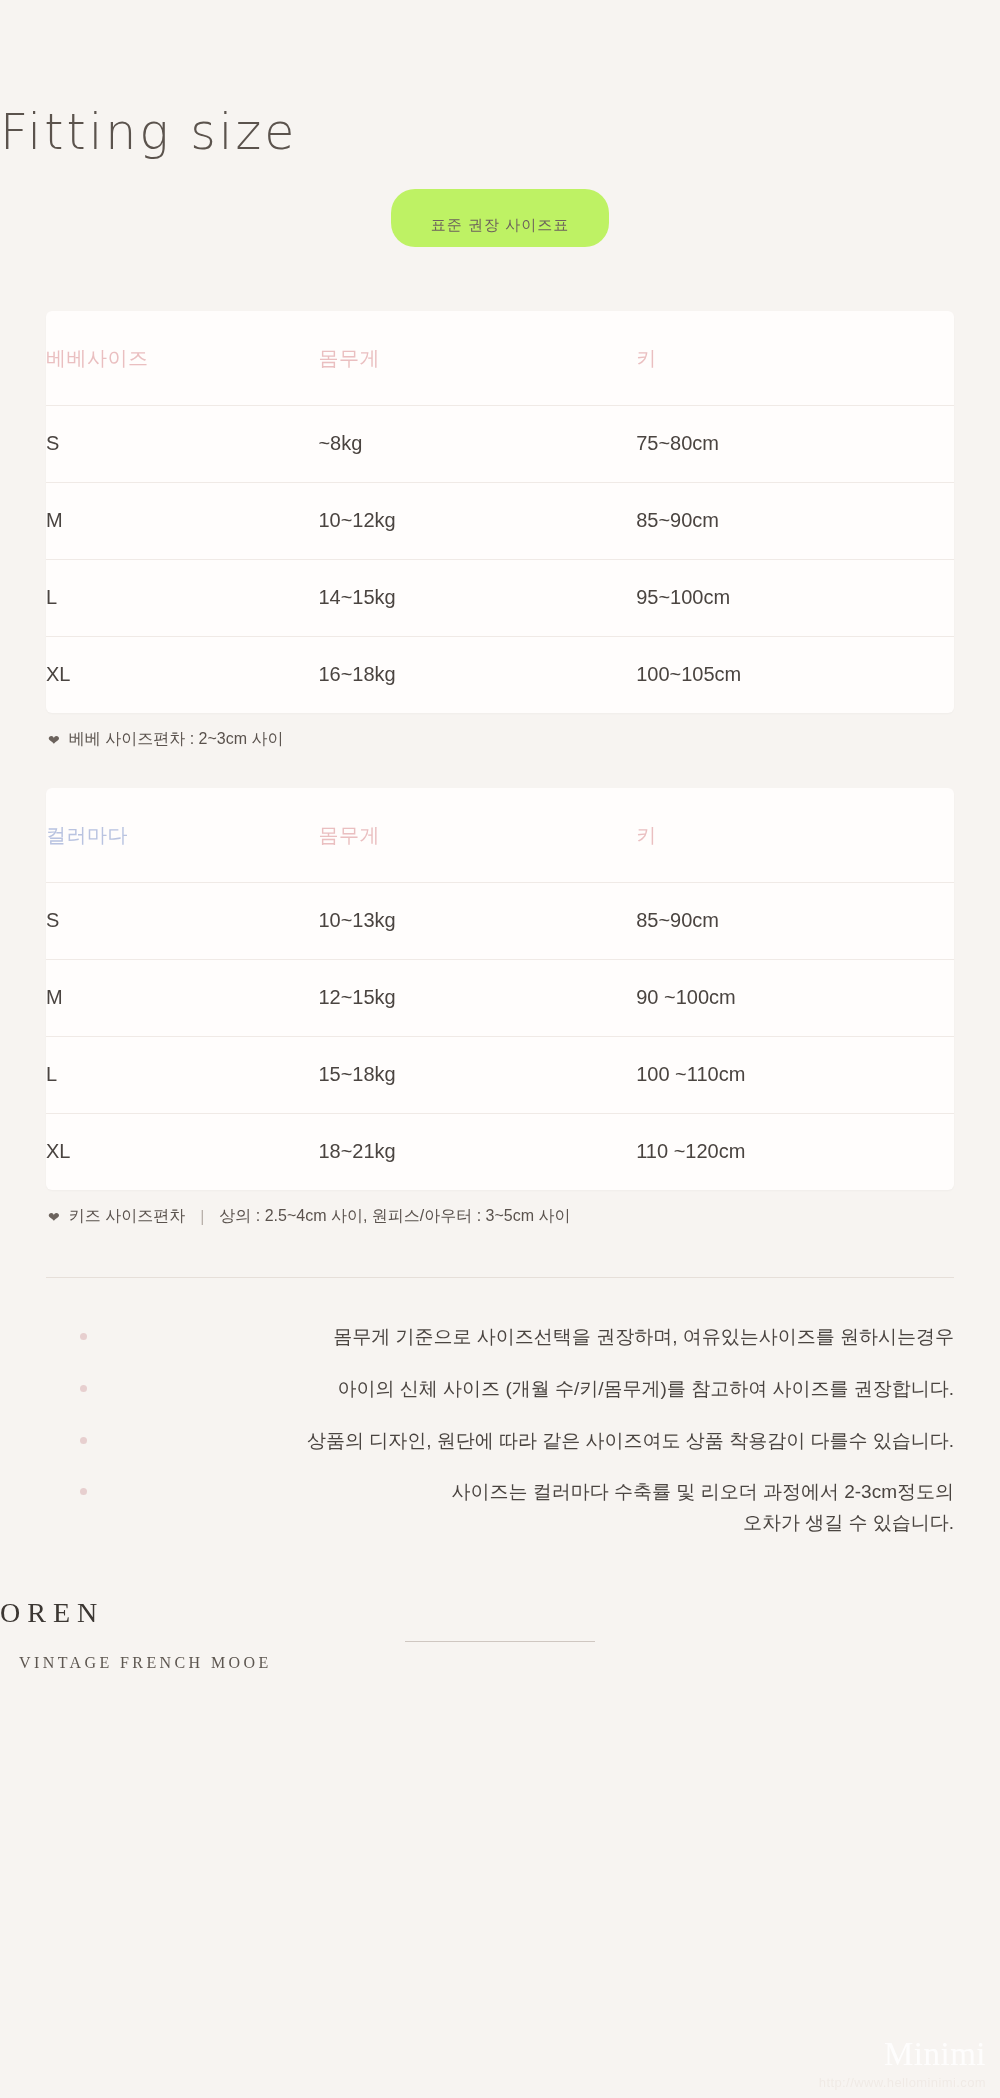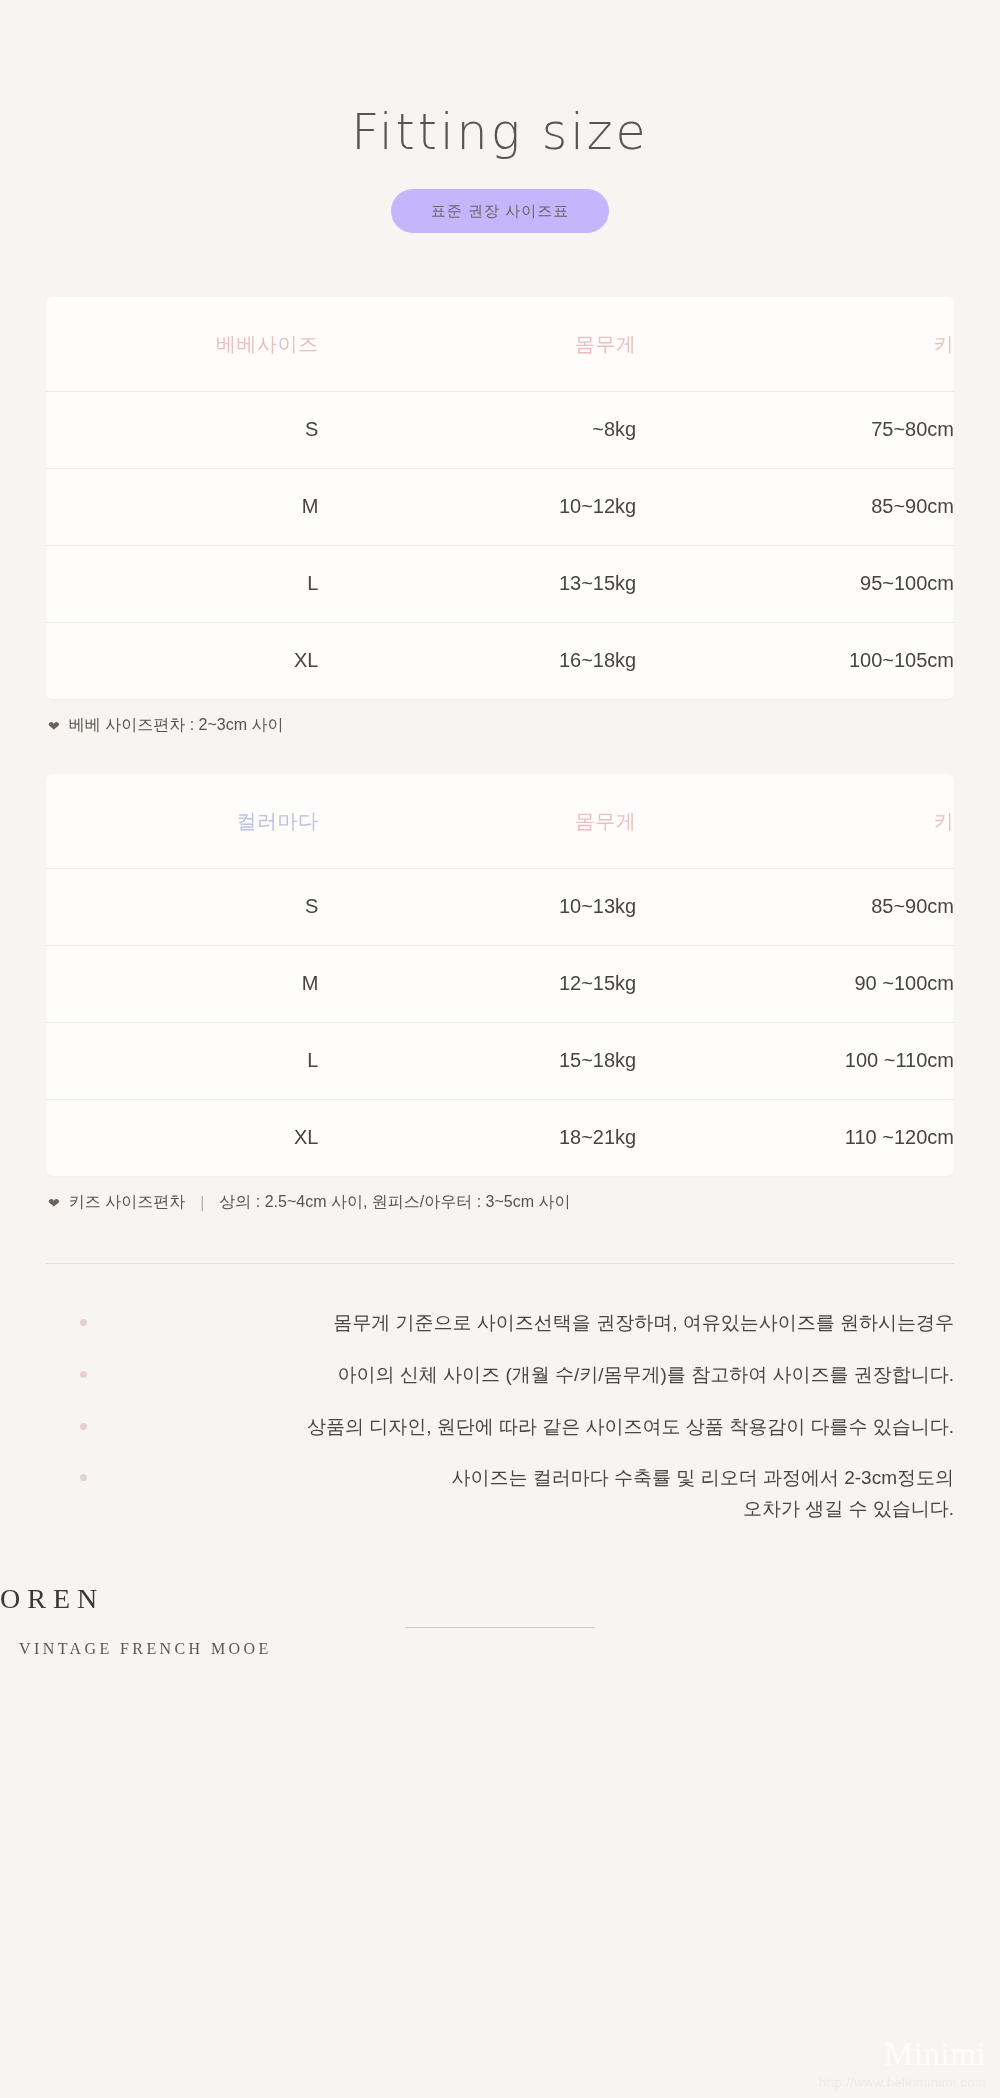--- a/index.html
+++ b/index.html
@@ -19,63 +19,62 @@
     width: 1000px;
     min-height: 2098px;
     box-sizing: border-box;
     background: #f7f4f1;
     overflow: hidden;
   }
 
   
   .header {
     padding-top: 108px;
-    text-align: center;
   }
   .title {
     font-family: "DejaVu Sans", sans-serif;
     font-size: 49px;
     font-weight: 300;
     letter-spacing: 3px;
     color: #5b534d;
     line-height: 1;
   }
   .badge-wrap {
     margin-top: 32px;
     display: flex;
     justify-content: center;
   }
   .badge {
-    background: #c4b5fd;
+    background: #bef264;
     color: #6d625c;
     font-size: 15px;
     letter-spacing: 1px;
     border-radius: 24px;
-    padding: 14px 40px 15px 40px;
+    padding: 28px 40px 15px 40px;
     line-height: 1;
   }
 
   
   .table-block {
     margin: 0 auto;
     width: 908px;
   }
   .table-block.first { margin-top: 64px; }
   .table-block.second { margin-top: 38px; }
 
   .size-table {
     width: 908px;
     border-collapse: collapse;
     background: #fffdfc;
     border-radius: 6px;
     overflow: hidden;
     box-shadow: 0 1px 2px rgba(0,0,0,0.03);
   }
   .size-table th, .size-table td {
-    text-align: right;
+    text-align: left;
     border-bottom: 1px solid #f0eae6;
     font-weight: normal;
   }
   .size-table thead th {
     padding: 34px 0 33px 0;
     font-size: 20px;
     letter-spacing: 0.5px;
   }
   .size-table.bebe thead th { color: #eabfc0; }
   .size-table.kids thead th { color: #b9c3e0; }
@@ -225,21 +224,21 @@
           <td class="col-weight">~8kg</td>
           <td class="col-height">75~80cm</td>
         </tr>
         <tr>
           <td class="col-size">M</td>
           <td class="col-weight">10~12kg</td>
           <td class="col-height">85~90cm</td>
         </tr>
         <tr>
           <td class="col-size">L</td>
-          <td class="col-weight">13~15kg</td>
+          <td class="col-weight">14~15kg</td>
           <td class="col-height">95~100cm</td>
         </tr>
         <tr>
           <td class="col-size">XL</td>
           <td class="col-weight">16~18kg</td>
           <td class="col-height">100~105cm</td>
         </tr>
       </tbody>
     </table>
   </div>

